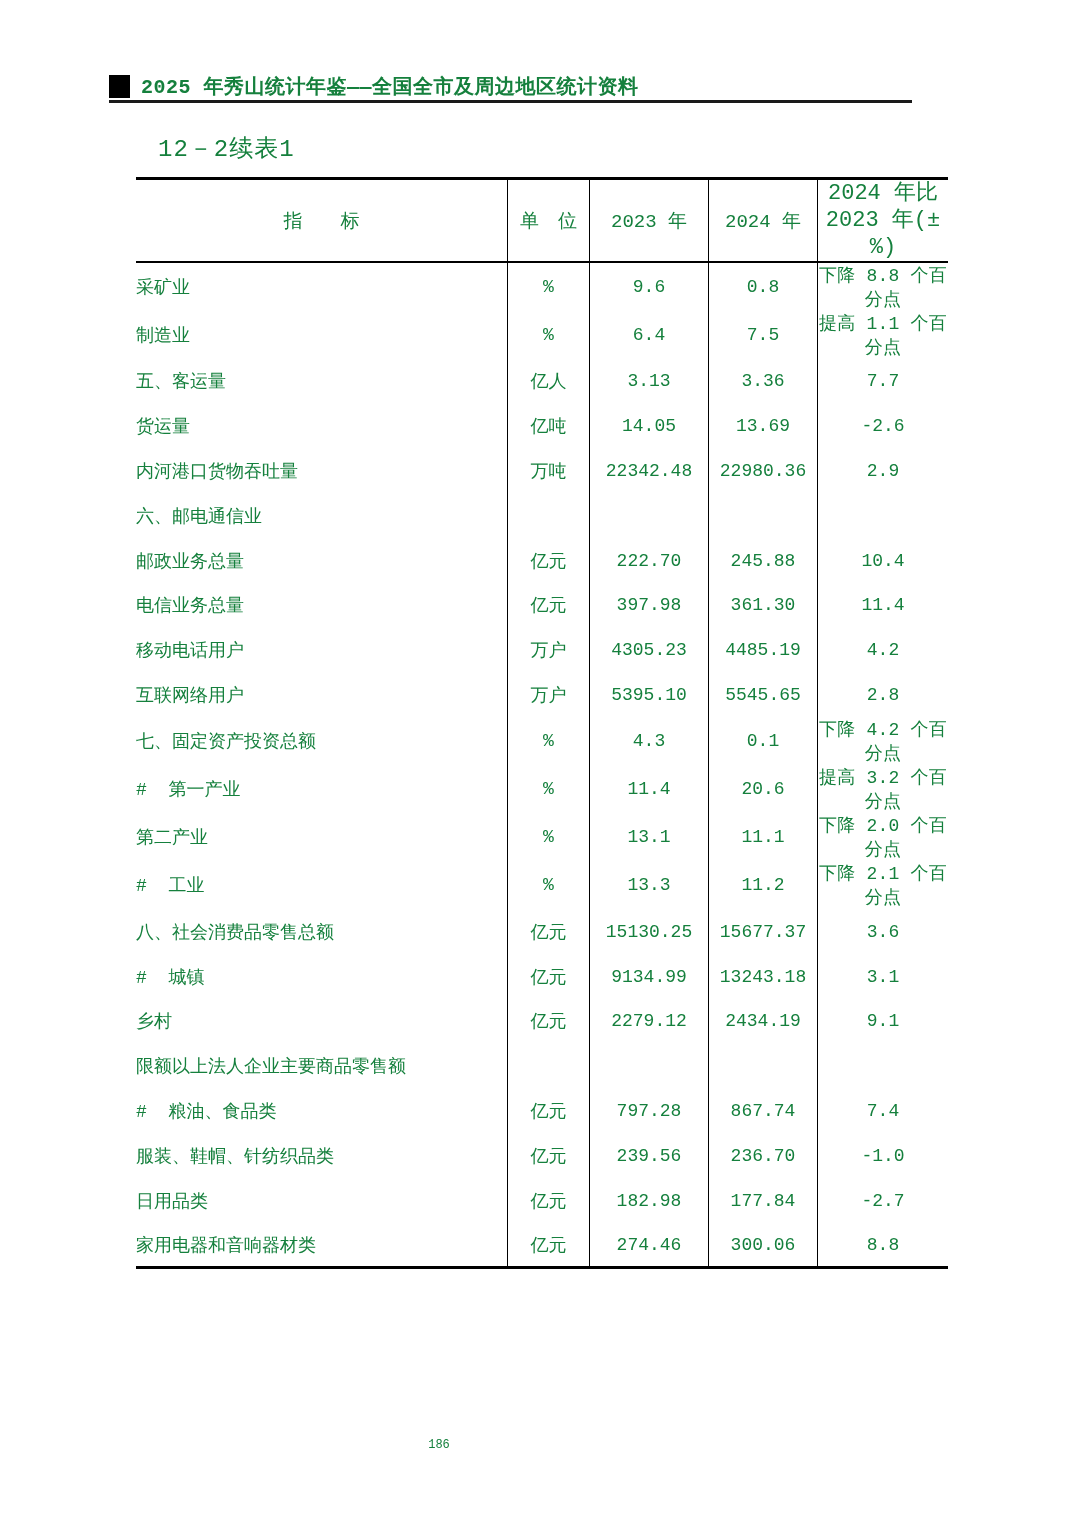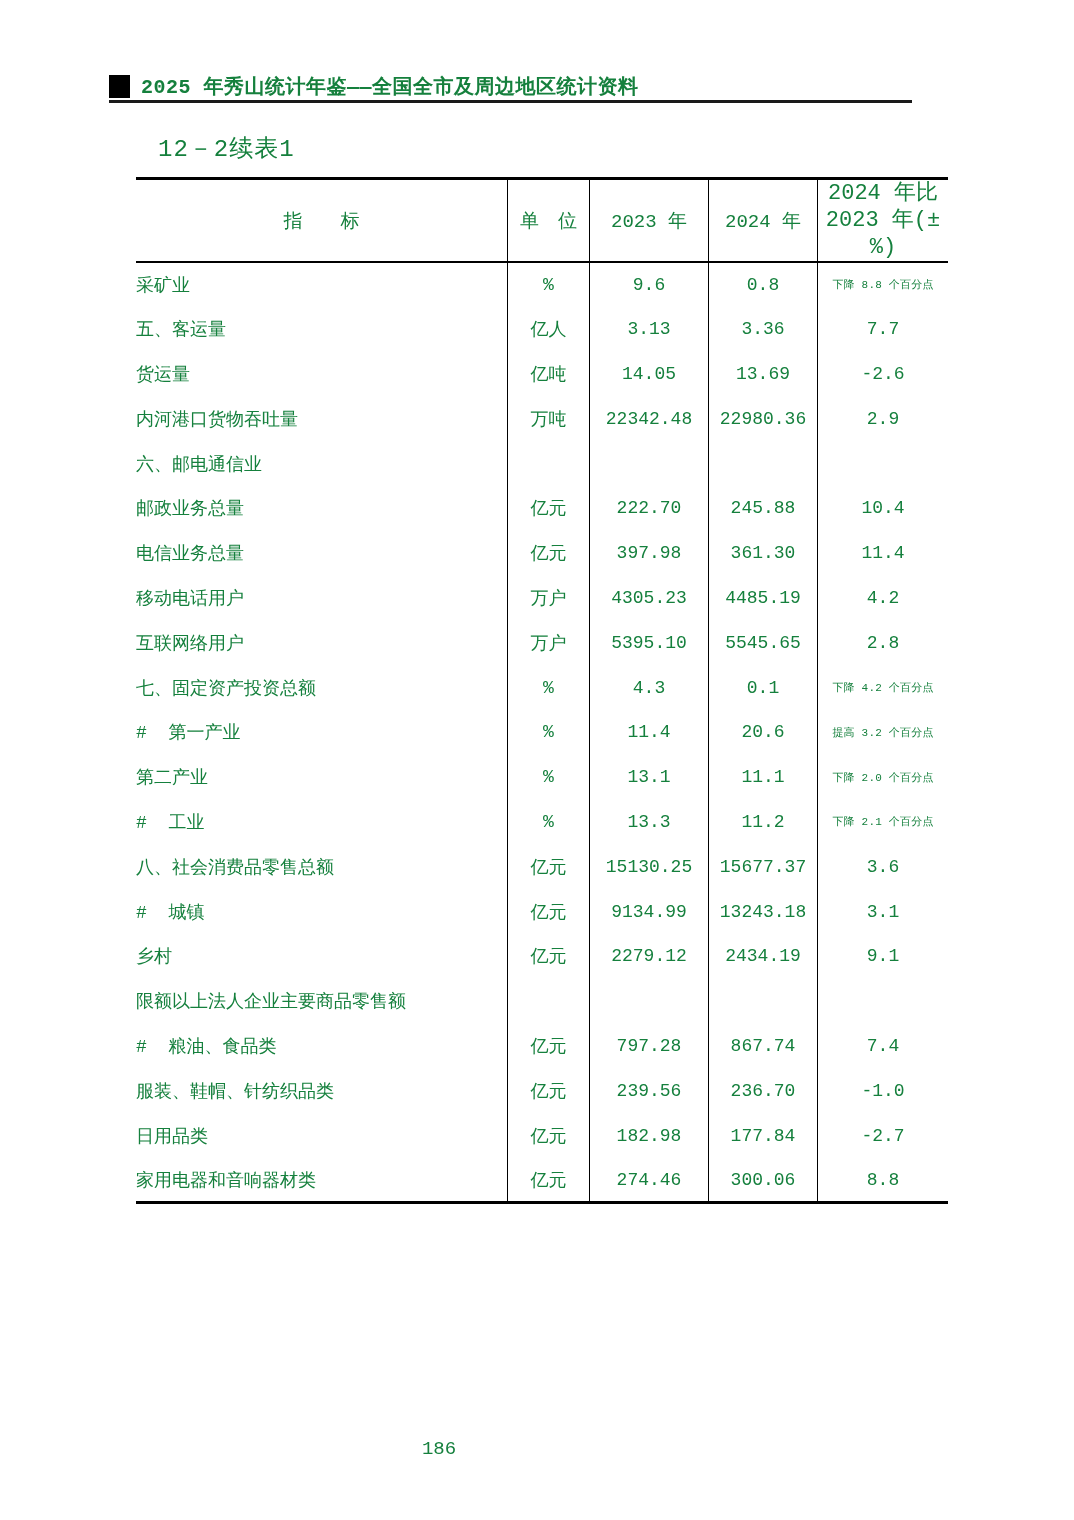--- a/index.html
+++ b/index.html
@@ -49,32 +49,32 @@
   table.stat th.c1,table.stat th.c2,table.stat th.c3,table.stat th.c4,
   table.stat td.c1,table.stat td.c2,table.stat td.c3,table.stat td.c4{
     border-right:1px solid #000;
   }
   thead tr{height:76px;}
   thead th{border-bottom:2px solid #000;font-size:19px;text-align:center;}
   thead .two-line{line-height:27px;font-size:22px;}
   tbody tr{height:44.8px;}
   td.c1{text-align:left;white-space:pre;}
   td.c2,td.c3,td.c4,td.c5{text-align:center;}
-  td.c5.sm{font-size:11px;letter-spacing:0.2px;}
+  td.c5.sm{font-size:18px;letter-spacing:0.2px;}
   
   .ind-0{padding-left:8px;}
   .ind-1{padding-left:45px;}
   .ind-2{padding-left:56px;}
   .ind-3{padding-left:62px;}
   .ind-4{padding-left:86px;}
   .ind-5{padding-left:100px;}
   
   .page-number{
     position:absolute;left:0;top:1438px;width:878px;
-    text-align:center;font-size:19px;
+    text-align:center;font-size:12px;
   }
 </style>
 </head>
 <body>
 
 <div class="page">
 
   <div class="doc-header">
     <span class="hdr-square"></span>
     <span>2025 年秀山统计年鉴——全国全市及周边地区统计资料</span>
@@ -98,20 +98,27 @@
     </thead>
     <tbody id="table-body">
         <tr>
           <td class="c1 ind-2">采矿业</td>
           <td class="c2">%</td>
           <td class="c3">9.6</td>
           <td class="c4">0.8</td>
           <td class="c5 sm">下降 8.8 个百分点</td>
         </tr>
         <tr>
+          <td class="c1 ind-2">制造业</td>
+          <td class="c2">%</td>
+          <td class="c3">6.4</td>
+          <td class="c4">7.5</td>
+          <td class="c5 sm">提高 1.1 个百分点</td>
+        </tr>
+        <tr>
           <td class="c1 ind-0">五、客运量</td>
           <td class="c2">亿人</td>
           <td class="c3">3.13</td>
           <td class="c4">3.36</td>
           <td class="c5">7.7</td>
         </tr>
         <tr>
           <td class="c1 ind-1">货运量</td>
           <td class="c2">亿吨</td>
           <td class="c3">14.05</td>

